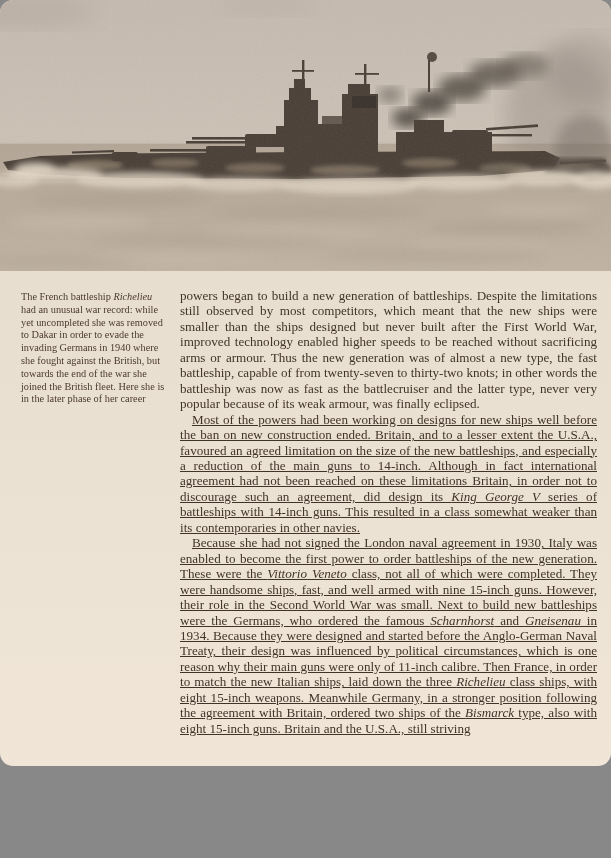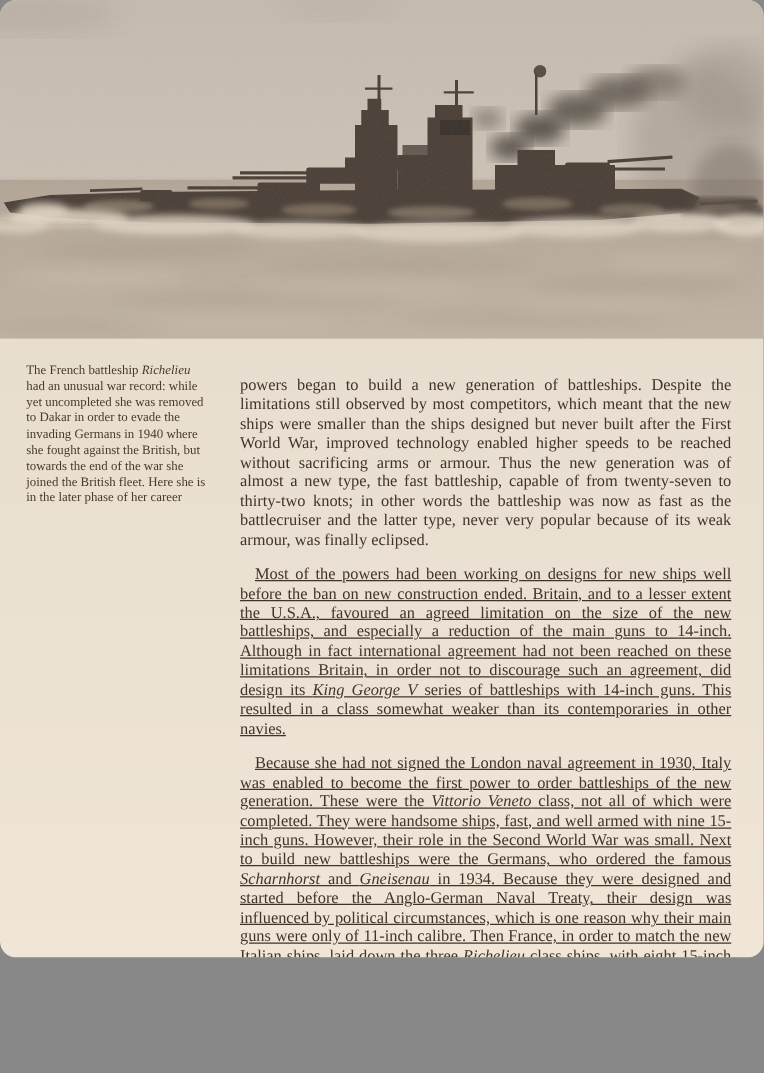--- a/index.html
+++ b/index.html
@@ -12,21 +12,21 @@
   .photo{position:absolute;top:0;left:0;display:block;}
   .caption{
     position:absolute;left:21px;top:291px;width:144px;
     font-size:10.3px;line-height:12.8px;color:#4a3a2d;text-align:left;
   }
   .body-col{
     position:absolute;left:180px;top:288px;width:417px;
     font-size:13.1px;line-height:15.45px;color:#42332a;
     text-align:justify;
   }
-  .body-col p{margin:12px;padding:0;}
+  .body-col p{margin:0;padding:0;}
   .body-col p.indent{text-indent:12px;text-decoration:underline;}
   .pageno{
     position:absolute;left:557px;top:786px;
     font-size:12.5px;color:#3b2c23;letter-spacing:1px;
   }
   .scan-edge{
     position:absolute;left:0;top:851px;width:520px;height:5px;
     background:linear-gradient(90deg,#2f090b 0%,#4c1215 45%,#6e2a22 68%,rgba(110,42,34,0) 85%);
   }
   .watermark{position:absolute;left:0;top:766px;display:block;}

